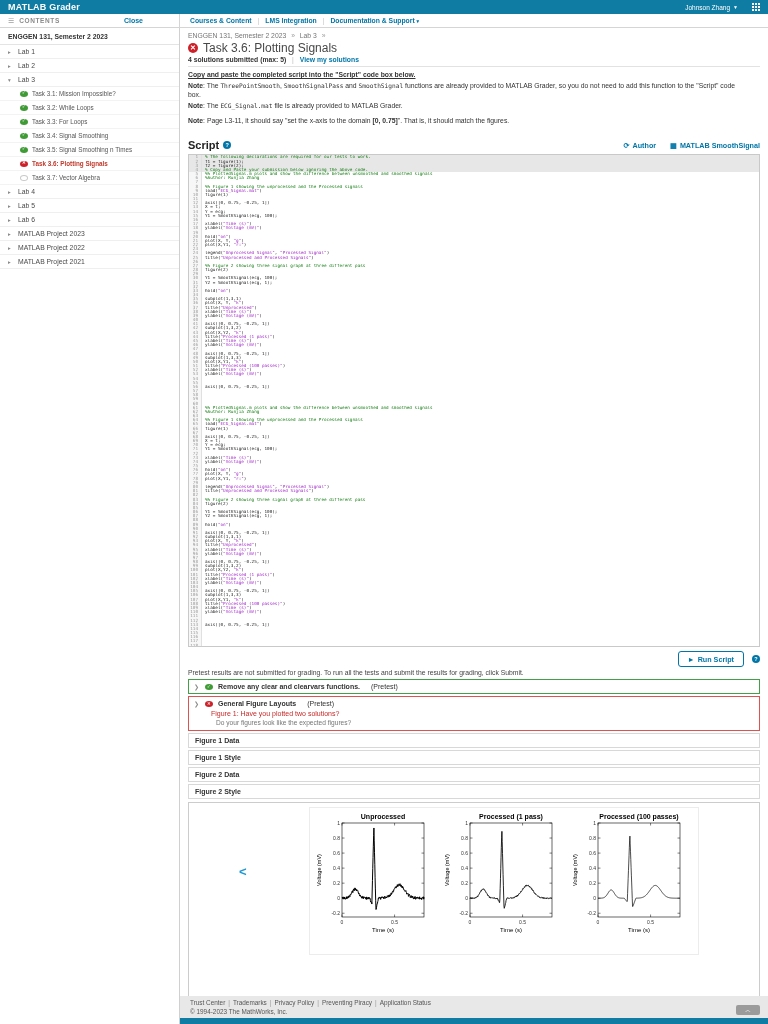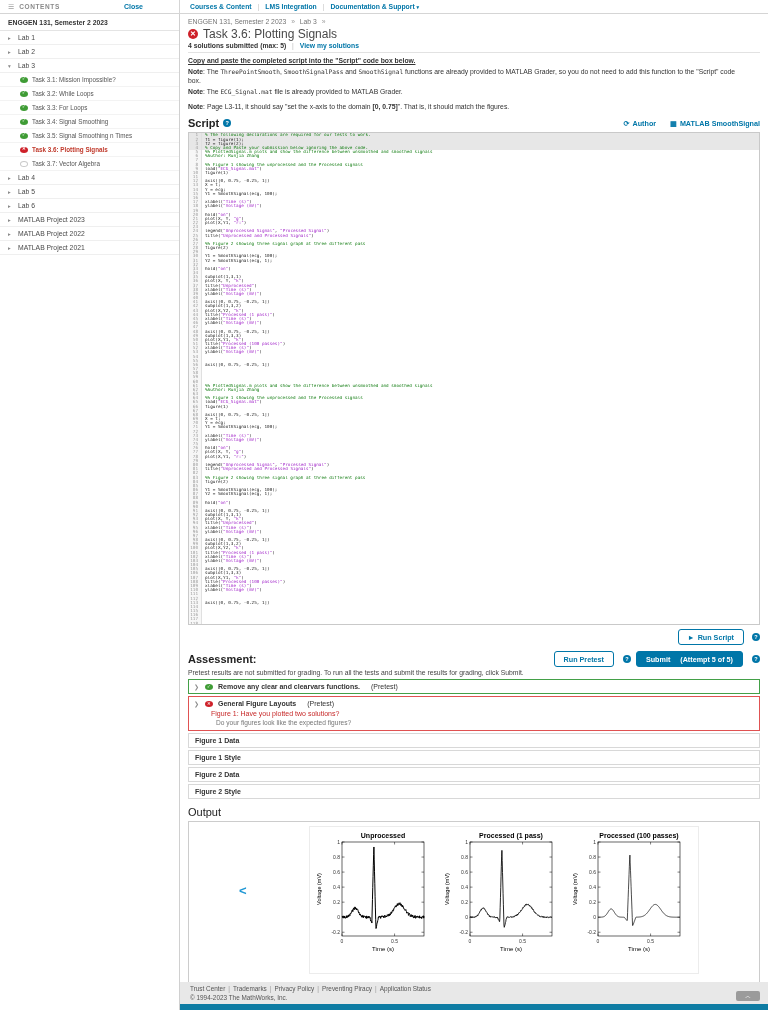--- a/index.html
+++ b/index.html
@@ -49,21 +49,21 @@
   .ptitle{font-size:12px;color:#484848}
   .subrow{font-size:6.8px;margin-top:1px;color:#333}
   .subrow b{font-weight:bold}
   .subrow .vsep{color:#bbb;margin:0 4px}
   .subrow a{color:#0076a8;text-decoration:none;font-weight:bold;cursor:pointer}
   .divider{border-bottom:1px solid #e2e2e2;margin-top:3px}
   .para{font-size:6.8px;color:#333;line-height:1.25}
   .para .mono{font-family:"DejaVu Sans Mono",monospace;font-size:6.2px}
   .para .bu{font-weight:bold;text-decoration:underline}
   .p1{margin-top:4px}.p2{margin-top:3px;max-width:560px}.p3{margin-top:3px}.p4{margin-top:6px}
-  .sectionrow{display:flex;align-items:center;margin-top:6px}
+  .sectionrow{display:flex;align-items:center;margin-top:14px}
   .sectionrow h2{font-size:11px;color:#222}
   .qicon{width:8px;height:8px;border-radius:50%;background:#0076a8;color:#fff;font-size:5.5px;font-weight:bold;
          display:inline-flex;align-items:center;justify-content:center;margin-left:4px;cursor:pointer;flex:none}
   .rlinks{margin-left:auto;display:flex;align-items:center;gap:14px;font-size:7.2px}
   .rlinks a{color:#0076a8;text-decoration:none;font-weight:bold;cursor:pointer;display:flex;align-items:center;gap:3px}
   
   .editor{margin-top:3px;border:1px solid #c9c9c9;height:493px;overflow:hidden;background:#fff;
           font-family:"DejaVu Sans Mono",monospace;font-size:4.3px;line-height:4.18px;cursor:text}
   .crow{display:flex;height:4.18px;white-space:pre}
   .crow .ln{width:13px;flex:none;text-align:right;padding-right:3px;color:#9a9a9a;background:#f7f7f7;
@@ -106,20 +106,39 @@
   .fcopy{margin-top:2px}
   .totop{position:absolute;right:8px;bottom:3px;width:24px;height:10px;background:#9b9b9b;border-radius:2px;
          color:#fff;font-size:6px;display:flex;align-items:center;justify-content:center;cursor:pointer}
   .bluebar{height:6px;background:#0e7ca3}
 </style>
 </head>
 <body>
 
 <div class="page">
 
+  <div class="topbar">
+    <span class="brand">MATLAB Grader</span>
+    <span class="spacer"></span>
+    <span class="user">
+      <span>Johnson Zhang</span>
+      <span class="caret">▼</span>
+    </span>
+    <span class="gridicon">
+      <span></span>
+        <span></span>
+        <span></span>
+        <span></span>
+        <span></span>
+        <span></span>
+        <span></span>
+        <span></span>
+        <span></span>
+    </span>
+  </div>
 
   <div class="navbar">
     <div class="nav-left">
       <span class="burger">☰</span>
       <span class="contents">CONTENTS</span>
       <span class="close">Close</span>
     </div>
     <div class="nav-links">
       <a>Courses &amp; Content</a>
       <span class="sep">|</span>
@@ -368,31 +387,20 @@
           </div>
 
         <div class="runrow">
           <button class="btn">
             <span>►</span>
             <span>Run Script</span>
           </button>
           <span class="qicon">?</span>
         </div>
 
-        <div class="assessrow">
-          <h2>Assessment:</h2>
-          <span class="abtns">
-            <button class="btn">Run Pretest</button>
-            <span class="qicon">?</span>
-            <button class="btn primary">
-              <span>Submit</span>&nbsp;&nbsp;<span>(Attempt 5 of 5)</span>
-            </button>
-            <span class="qicon">?</span>
-          </span>
-        </div>
 
         <div class="prenote">Pretest results are not submitted for grading. To run all the tests and submit the results for grading, click Submit.</div>
 
         <div class="panels">
             <div class="panel pass">
               <div class="phead">
                 <span class="pchev">❯</span>
                 <span class="dot pass">✓</span>
                 <span class="ptext">Remove any clear and clearvars functions.</span>
                 <span class="psuffix">(Pretest)</span>
@@ -423,21 +431,20 @@
                 <span class="ptext">Figure 2 Data</span>
               </div>
             </div>
             <div class="panel plain">
               <div class="phead">
                 <span class="ptext">Figure 2 Style</span>
               </div>
             </div>
           </div>
 
-        <div class="outhead">Output</div>
 
         <div class="outbox">
           <span class="navarrow prev">&lt;</span>
           <div class="figwrap">
               <svg width="128" height="142" viewBox="0 0 128 142" xmlns="http://www.w3.org/2000/svg">
                 <text x="71" y="9" font-size="7" font-weight="bold" text-anchor="middle" fill="#000" font-family="Liberation Sans, sans-serif">Unprocessed</text>
                 <rect x="30" y="13" width="82" height="94" fill="none" stroke="#000" stroke-width="0.6"></rect>
                 <line x1="30" y1="103.24" x2="32.5" y2="103.24" stroke="#000" stroke-width="0.5"></line>
                 <line x1="112" y1="103.24" x2="109.5" y2="103.24" stroke="#000" stroke-width="0.5"></line>
                 <text x="28" y="105.03999999999999" font-size="5" text-anchor="end" fill="#333" font-family="Liberation Sans, sans-serif">-0.2</text>

